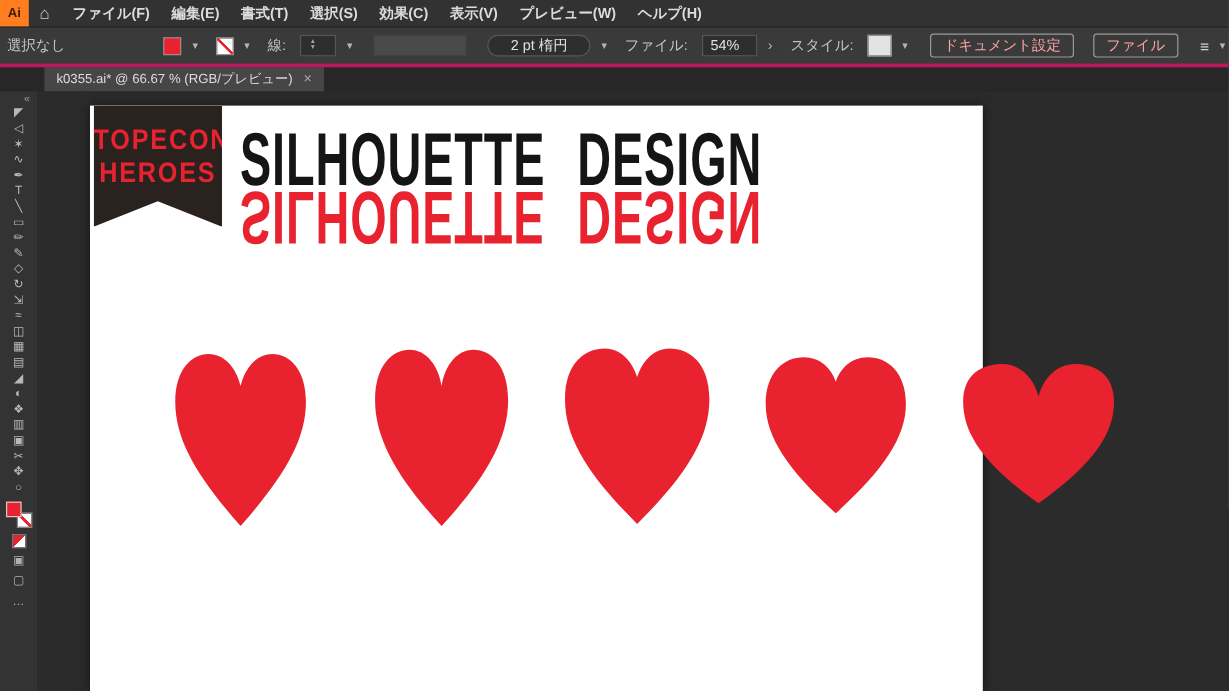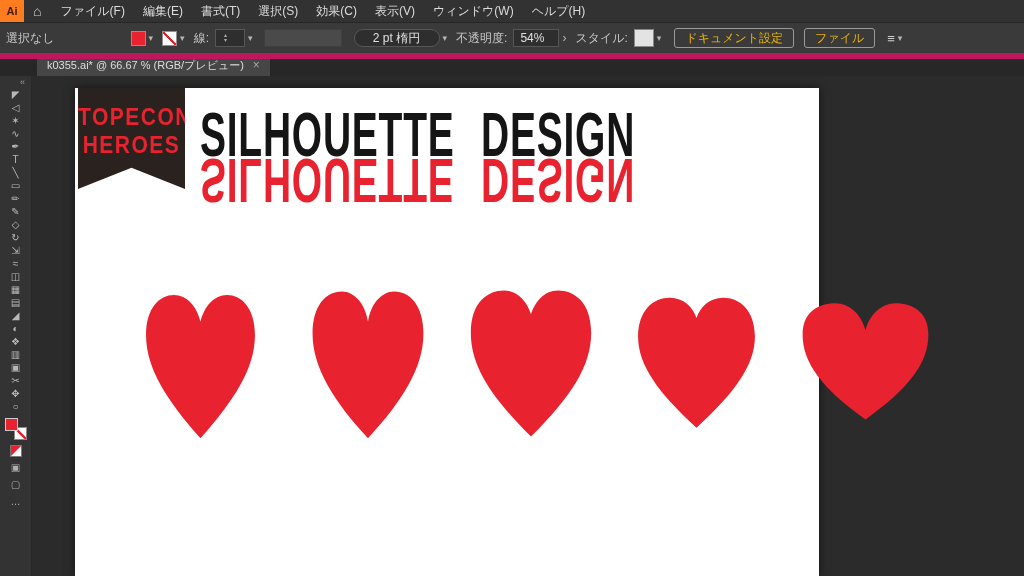--- a/index.html
+++ b/index.html
@@ -7,39 +7,39 @@
     width:1024px;height:576px;position:relative;overflow:hidden;
     background:#2b2b2b;font-family:"Liberation Sans","DejaVu Sans",sans-serif;
     user-select:none;
   }
   
   .menubar{position:absolute;left:0;top:0;width:100%;height:22px;background:#323232;
     display:flex;align-items:center;z-index:6;border-bottom:1px solid #262626;}
   .ai-logo{width:24px;height:22px;background:#ff7c1f;color:#3a1e00;font-weight:bold;
     font-size:11px;display:flex;align-items:center;justify-content:center;}
   .home-icon{color:#cfcfcf;font-size:14px;margin:0 10px 0 9px;line-height:22px;}
-  .menu-item{color:#dcdcdc;font-size:12px;padding:0 9px;height:22px;line-height:22px;white-space:nowrap;cursor:default;}
+  .menu-item{color:#dcdcdc;font-size:12px;padding:0 9px;height:22px;line-height:22px;white-space:nowrap;cursor:default;font-weight:bold;}
   
   .controlbar{position:absolute;top:23px;left:0;right:0;height:30px;background:#3a3a3a;
-    border-bottom:6px solid #be185d;display:flex;align-items:center;font-size:12px;color:#c8c8c8;z-index:5;}
+    border-bottom:3px solid #be185d;display:flex;align-items:center;font-size:12px;color:#c8c8c8;z-index:5;justify-content:space-between;}
   .cb-label{margin:0 6px;white-space:nowrap;}
   .swatch{width:15px;height:15px;border:1px solid #909090;box-sizing:border-box;}
   .fill-swatch{background:#e8232f;margin-left:70px;}
   .stroke-swatch{background:linear-gradient(to top right,#ffffff 43%,#e8232f 45%,#e8232f 55%,#ffffff 57%);margin-left:6px;}
   .chev{font-size:9px;color:#b5b5b5;margin:0 3px;}
   .cb-box{background:#2e2e2e;border:1px solid #565656;height:18px;box-sizing:border-box;
     display:flex;align-items:center;padding:0 6px;color:#e0e0e0;white-space:nowrap;}
   .stroke-weight-box{width:30px;}
   .stepper{display:flex;flex-direction:column;line-height:5px;font-size:6px;color:#aaa;margin-left:2px;}
   .disabled-bar{width:76px;height:16px;background:#4a4a4a;border:1px solid #3e3e3e;margin:0 12px 0 8px;}
   .brush-box{width:86px;justify-content:center;border-radius:9px;}
   .opacity-box{width:46px;}
   .style-swatch{width:18px;height:16px;background:#e3e3e3;border:1px solid #888;}
   .cbtn{border:1px solid #9a9a9a;border-radius:3px;height:20px;padding:0 10px;display:flex;
-    align-items:center;color:#eab308;background:transparent;font-size:12px;margin-left:10px;white-space:nowrap;}
+    align-items:center;color:#fca5a5;background:transparent;font-size:12px;margin-left:10px;white-space:nowrap;}
   .align-icon{color:#cfcfcf;font-size:13px;margin-left:12px;}
   
   .tabbar{position:absolute;top:54px;left:0;right:0;height:22px;background:#272727;display:flex;align-items:flex-end;z-index:4;}
   .doc-tab{margin-left:37px;height:22px;background:#464646;display:flex;align-items:center;
     padding:0 10px;font-size:11px;color:#dddddd;gap:9px;white-space:nowrap;}
   .tab-close{color:#a8a8a8;font-size:12px;}
   
   .toolbar{position:absolute;left:0;top:76px;bottom:0;width:31px;background:#333333;
     border-right:1px solid #282828;display:flex;flex-direction:column;align-items:center;z-index:3;}
   .collapse-icon{color:#9a9a9a;font-size:9px;align-self:flex-end;margin:1px 6px 1px 0;}
@@ -73,21 +73,21 @@
 <div class="menubar">
   <div class="ai-logo">Ai</div>
   <span class="home-icon">⌂</span>
   <div style="display:flex;">
       <div class="menu-item">ファイル(F)</div>
       <div class="menu-item">編集(E)</div>
       <div class="menu-item">書式(T)</div>
       <div class="menu-item">選択(S)</div>
       <div class="menu-item">効果(C)</div>
       <div class="menu-item">表示(V)</div>
-      <div class="menu-item">ウィンドウ(W)</div>
+      <div class="menu-item">プレビュー(W)</div>
       <div class="menu-item">ヘルプ(H)</div>
     </div>
 </div>
 
 <div class="controlbar">
   <span class="cb-label">選択なし</span>
   <span class="swatch fill-swatch"></span>
   <span class="chev">▾</span>
   <span class="swatch stroke-swatch"></span>
   <span class="chev">▾</span>
@@ -95,21 +95,21 @@
   <span class="cb-box stroke-weight-box">
     <span class="stepper">
       <i style="font-style:normal;">▴</i>
       <i style="font-style:normal;">▾</i>
     </span>
   </span>
   <span class="chev">▾</span>
   <span class="disabled-bar"></span>
   <span class="cb-box brush-box">2 pt 楕円</span>
   <span class="chev">▾</span>
-  <span class="cb-label">不透明度:</span>
+  <span class="cb-label">ファイル:</span>
   <span class="cb-box opacity-box">54%</span>
   <span class="chev" style="font-size:12px;">›</span>
   <span class="cb-label">スタイル:</span>
   <span class="style-swatch"></span>
   <span class="chev">▾</span>
   <button class="cbtn">ドキュメント設定</button>
   <button class="cbtn">ファイル</button>
   <span class="align-icon">≡</span>
   <span class="chev">▾</span>
 </div>

